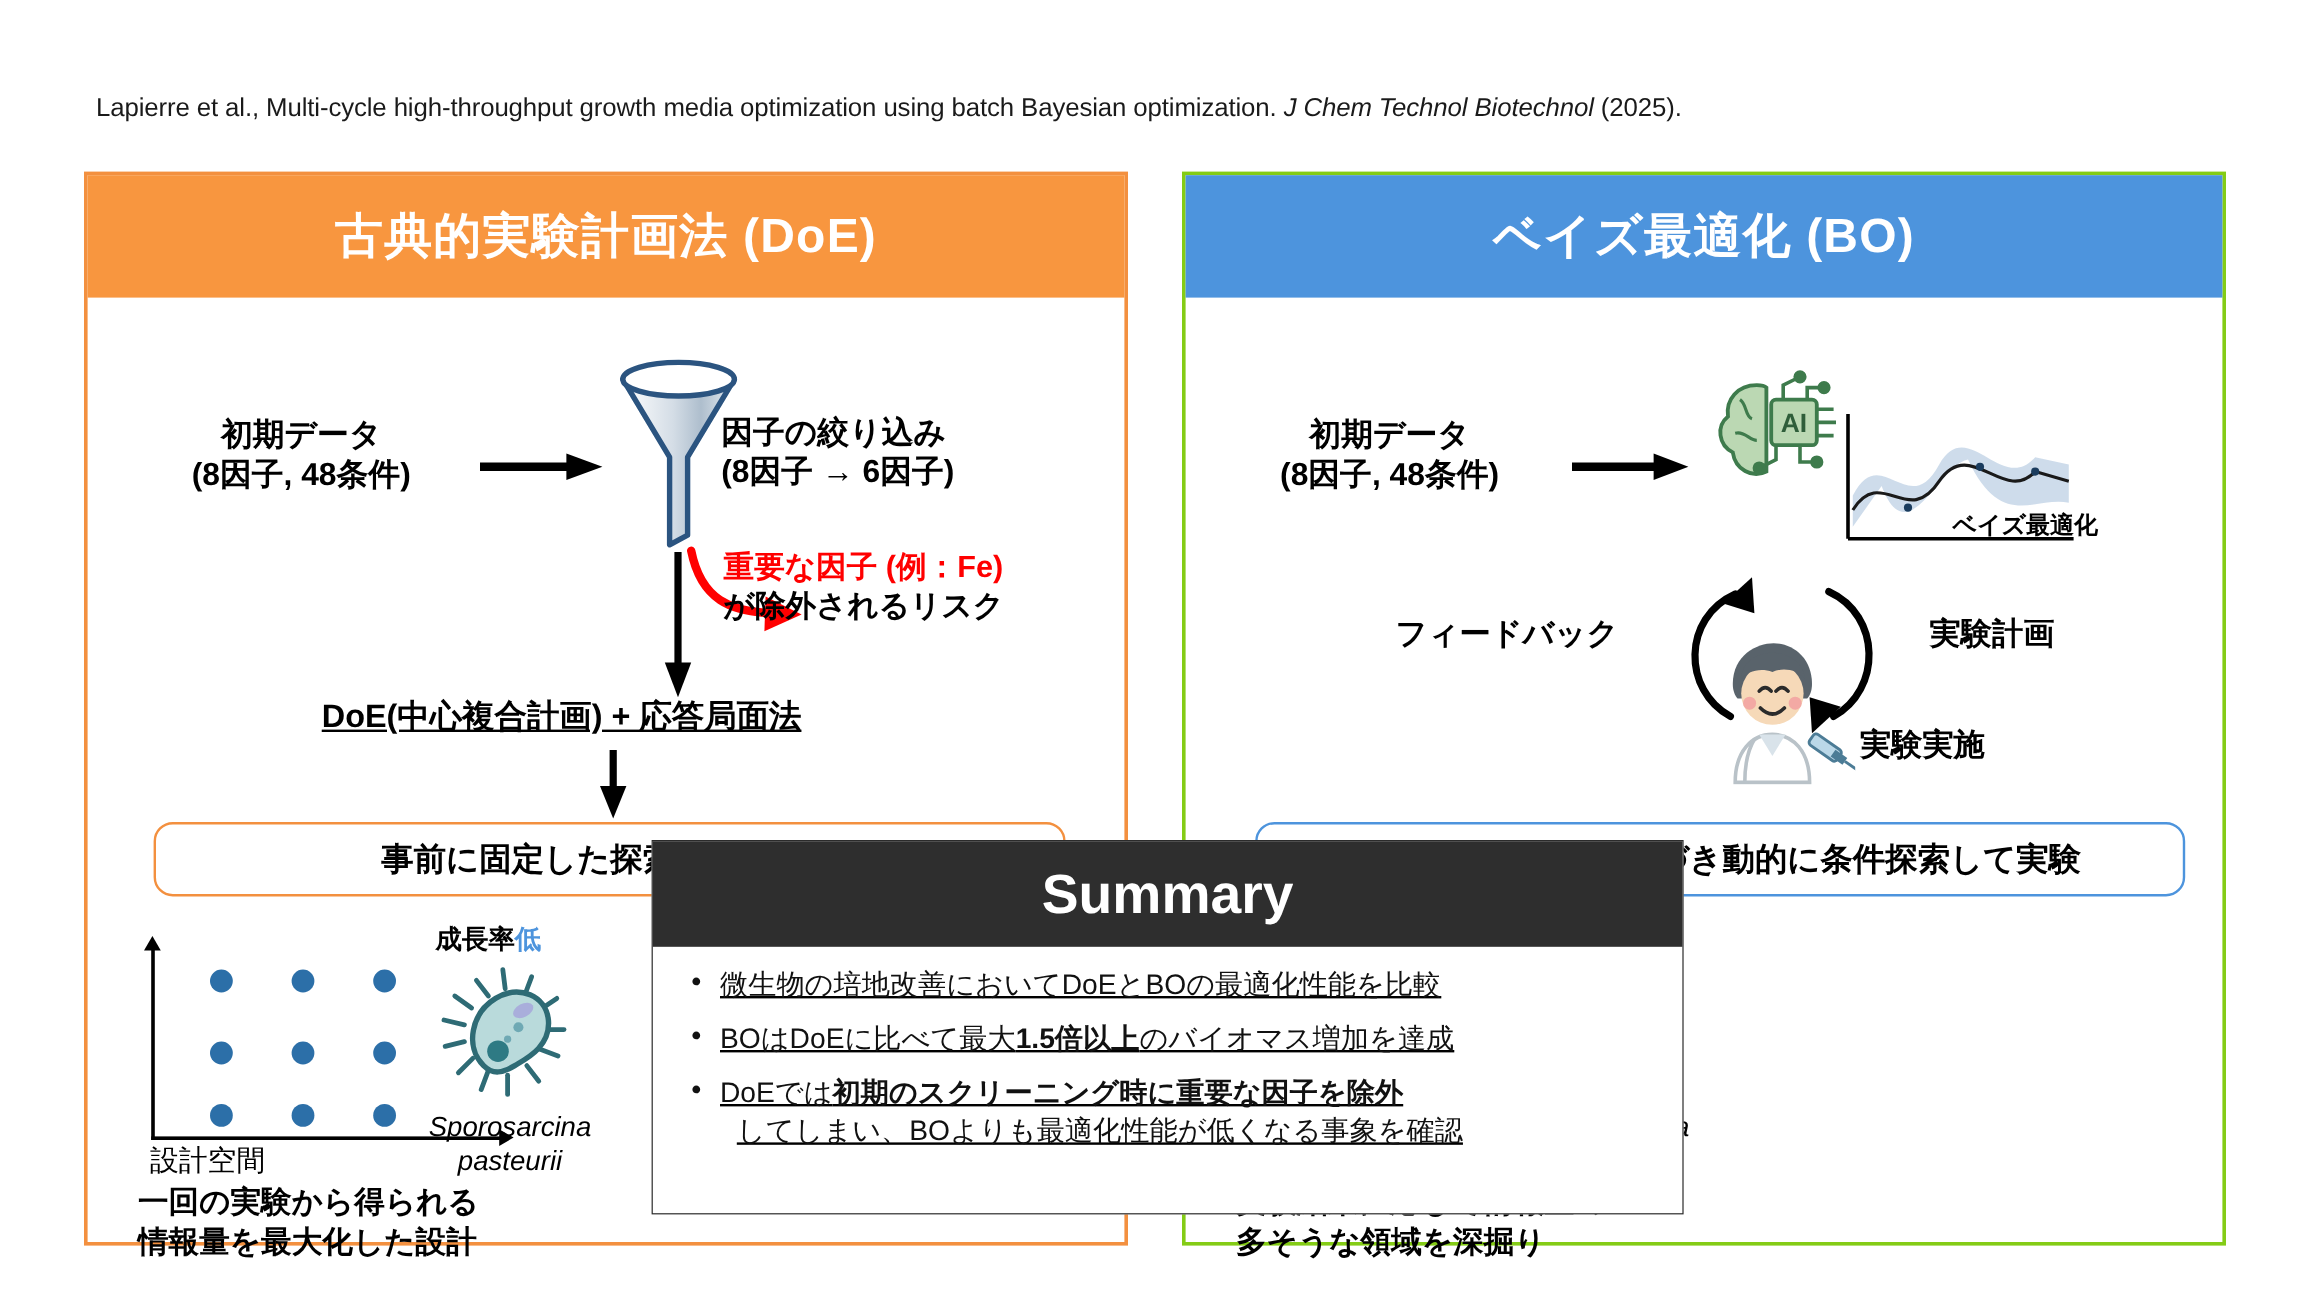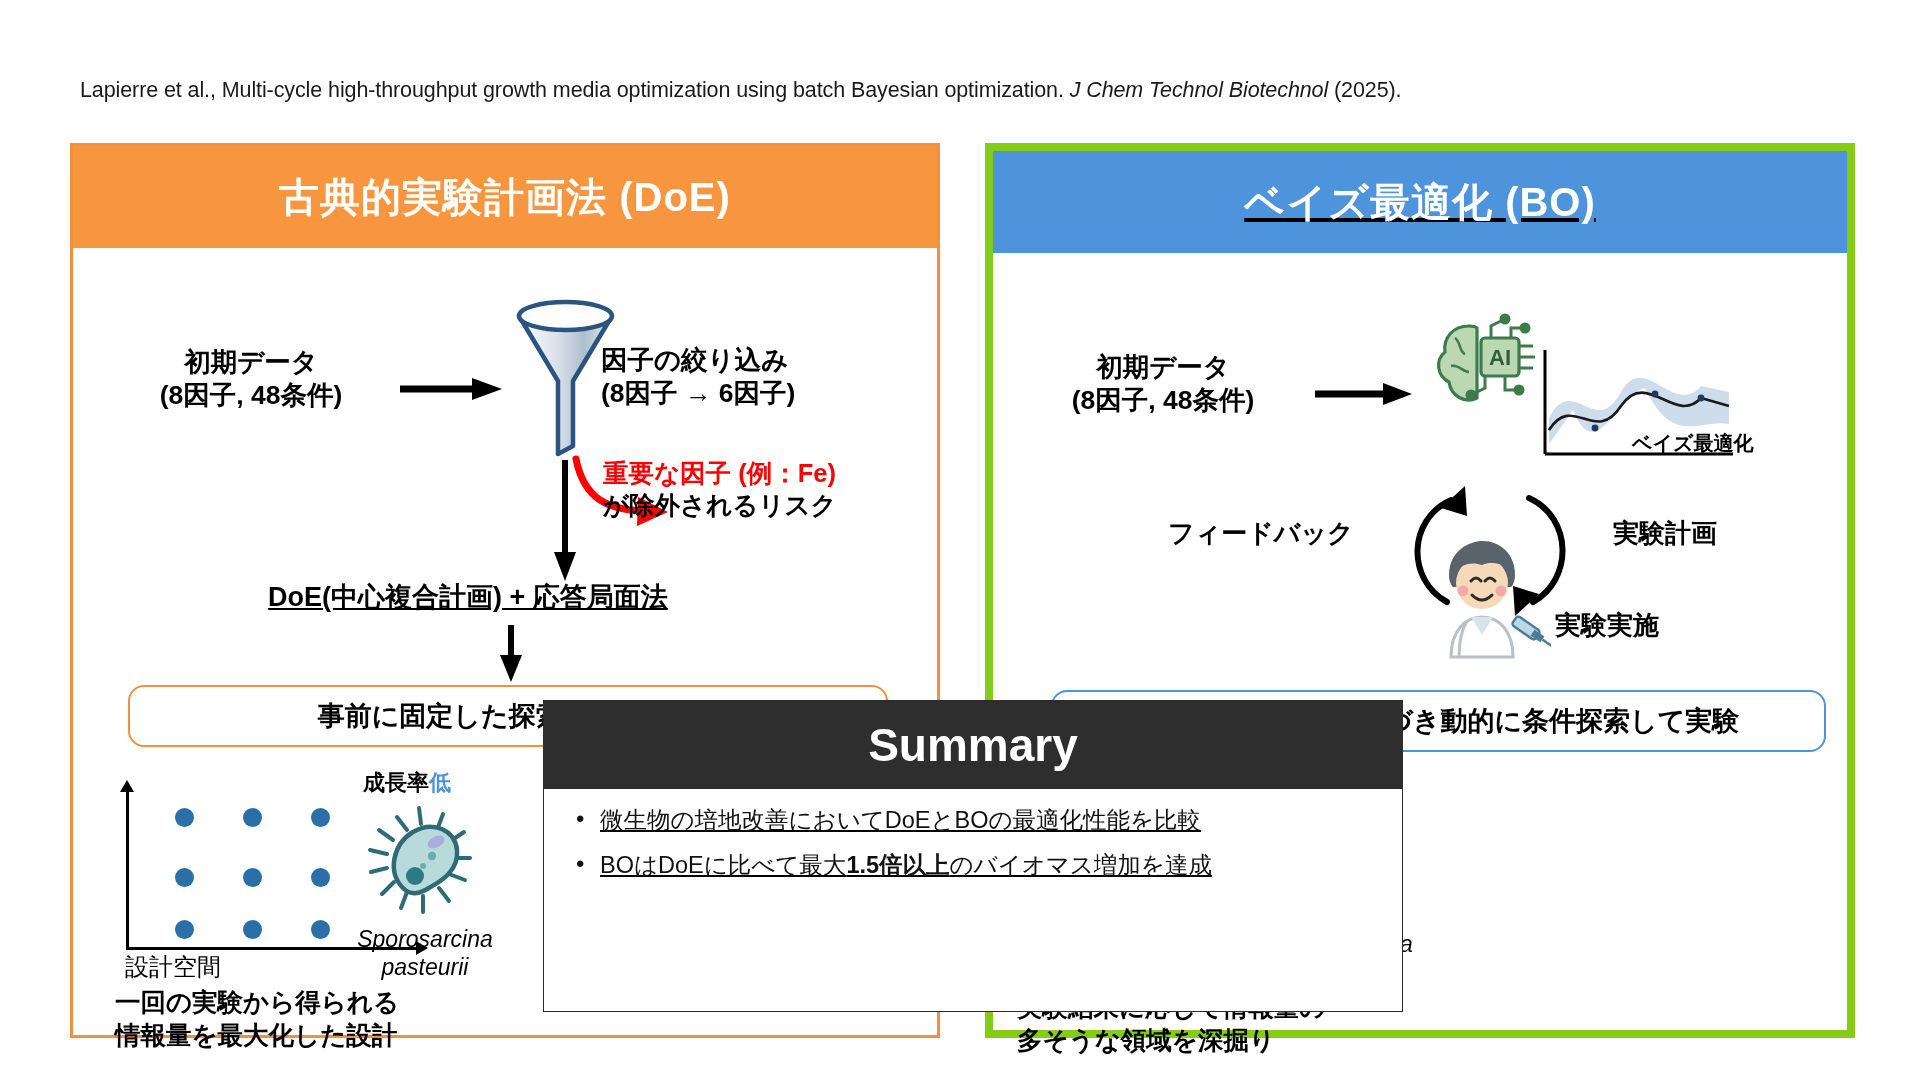--- a/index.html
+++ b/index.html
@@ -22,21 +22,21 @@
     font-weight: bold; letter-spacing: 1px;
   }
   .panel-body { position: relative; width: 100%; }
 
   #panel-doe { left: 70px; top: 133px; width: 870px; height: 895px;
                border: 3px solid #F3903F; }
   #panel-doe .panel-header { background: #F8963F; height: 102px; line-height: 102px; font-size: 40px; }
   #panel-doe .panel-body { height: 790px; }
 
   #panel-bo { left: 985px; top: 133px; width: 870px; height: 895px;
-              border: 8px solid #84cc16; text-decoration: underline; }
+              border: 3px solid #84cc16; }
   #panel-bo .panel-header { background: #4D94DD; height: 102px; line-height: 102px; font-size: 40px; }
   #panel-bo .panel-body { height: 790px; }
 
   
   .abs { position: absolute; }
   .jp-bold { font-weight: bold; line-height: 1.24; }
 
   
   .t-initial-l { left: 28px; top: 98px; width: 300px; font-size: 26.5px; text-align:center; }
   .t-screen-l  { left: 528px; top: 96px; width: 330px; font-size: 26.5px; }
@@ -363,34 +363,38 @@
         <circle cx="69" cy="56" r="4.2" fill="#6FA9B4"></circle>
         <circle cx="60" cy="66" r="3" fill="#6FA9B4"></circle>
         <ellipse cx="73" cy="42" rx="9" ry="5.5" fill="#A9AEDB" transform="rotate(-28 73 42)"></ellipse>
       </svg>
 
       <div class="species" style="left:272px; top:678px; width:160px;">
         <span>Sporosarcina</span><br>
         <span>pasteurii</span>
       </div>
 
-      <div class="bottom-note" style="left:24px; top:738px;">
+      <div class="bottom-note" style="left:42px; top:738px;">
         <div>実験結果に応じて情報量の</div>
         <div>多そうな領域を深掘り</div>
       </div>
     </div>
   </div>
 
   <div id="summary">
     <div id="summary-head">Summary</div>
     <div id="summary-body">
       <ul>
         <li>
           <span>微生物の培地改善においてDoEとBOの最適化性能を比較</span>
         </li>
         <li>
           <span>BOはDoEに比べて最大</span><b>1.5倍以上</b><span>のバイオマス増加を達成</span>
         </li>
+        <li>
+          <span>DoEでは</span><b>初期のスクリーニング時に重要な因子を除外</b>
+          <span class="sub-line">してしまい、BOよりも最適化性能が低くなる事象を確認</span>
+        </li>
       </ul>
     </div>
   </div>
 
 </div>
 
 </body></html>

